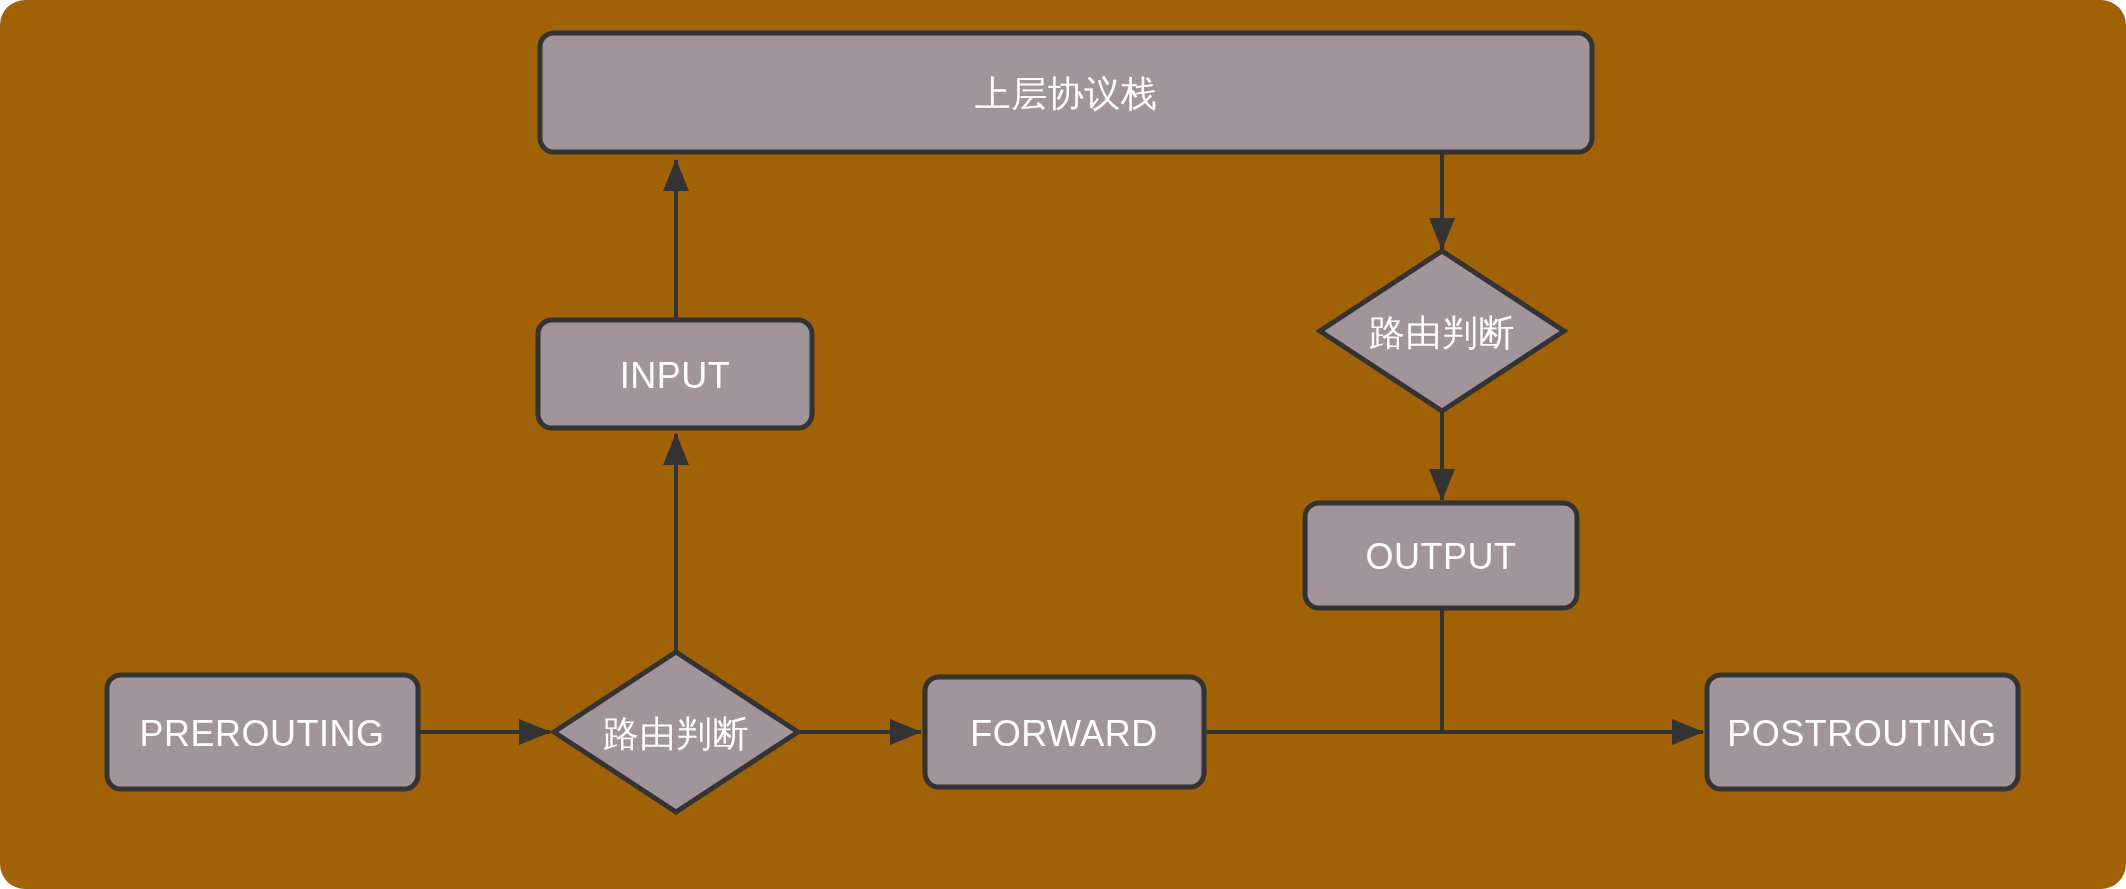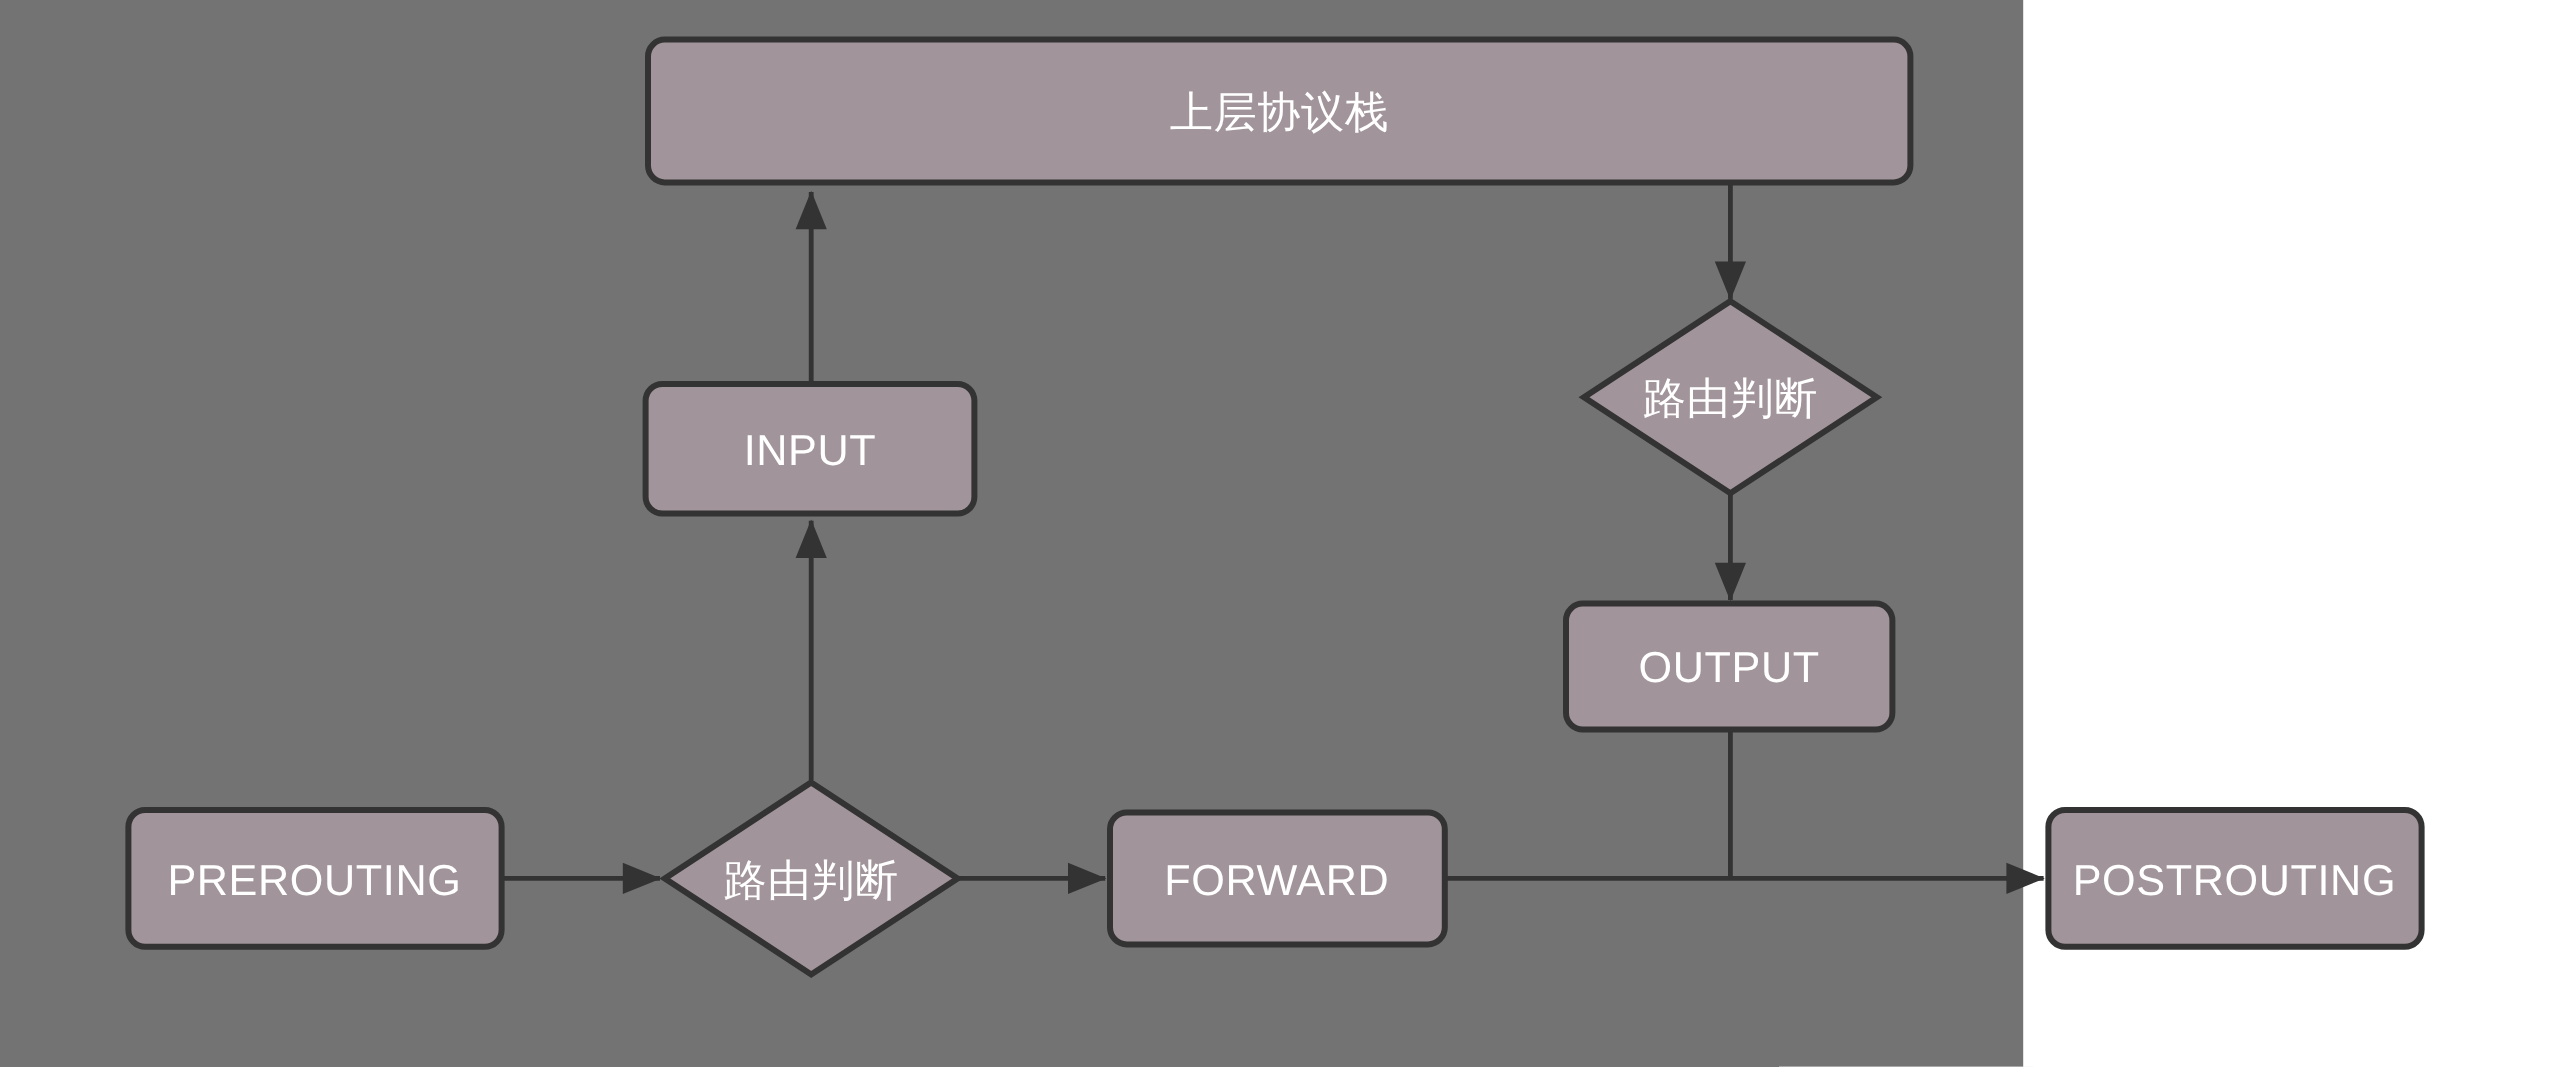--- a/index.html
+++ b/index.html
@@ -2,24 +2,25 @@
 <html><head>
 <meta charset="utf-8">
 <style>
   html, body {
     margin: 0;
     padding: 0;
     background: #ffffff;
   }
   .canvas {
     position: relative;
-    width: 1686px;
+    width: 2126px;
     height: 889px;
-    background: #737373;
+    background: #a16207;
     font-family: "Liberation Sans", "DejaVu Sans", sans-serif;
+    border-radius: 25px;
   }
   svg { display: block; }
   .node-shape {
     fill: #a1949a;
     stroke: #333333;
     stroke-width: 5;
   }
   .node-label {
     fill: #ffffff;
     font-family: "Liberation Sans", "DejaVu Sans", sans-serif;

